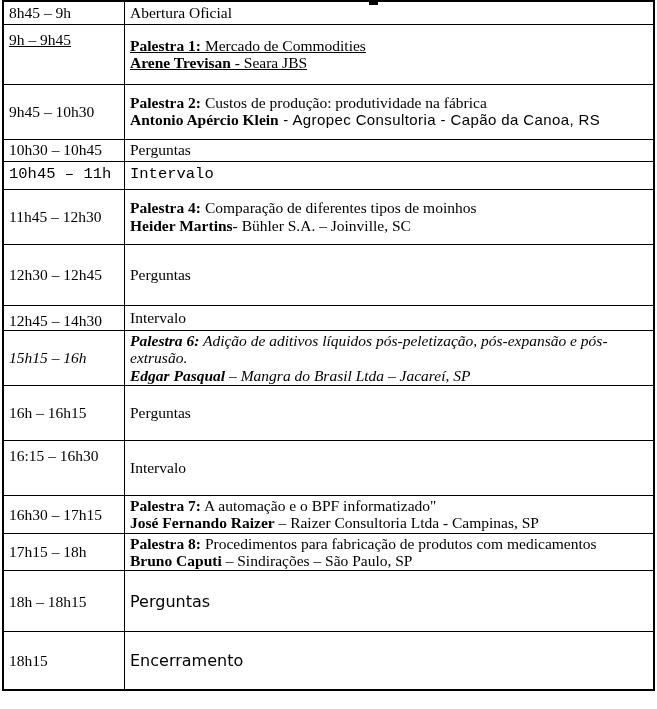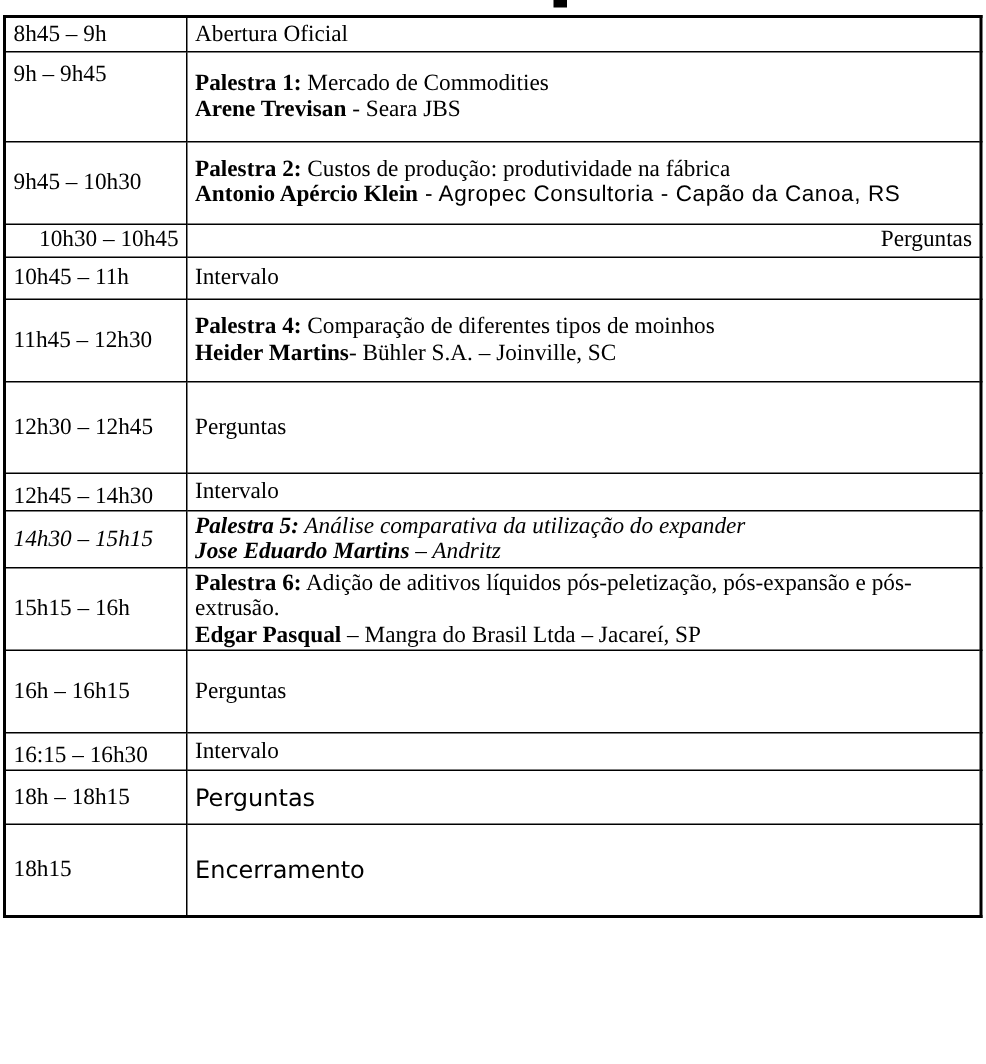--- a/index.html
+++ b/index.html
@@ -20,21 +20,21 @@
     position: absolute;
     left: 369px;
     top: 0;
     width: 9px;
     height: 5px;
     background: #000000;
   }
   table.schedule {
     position: absolute;
     left: 2px;
-    top: 10px;
+    top: 0;
     width: 653px;
     border-collapse: collapse;
     table-layout: fixed;
     border: 2px solid #000000;
   }
   td {
     border: 1px solid #000000;
     padding: 1px 5px 1px 5px;
     vertical-align: middle;
     font-size: 15.5px;
@@ -49,24 +49,24 @@
     font-family: "DejaVu Sans", sans-serif;
     font-size: 16px;
     line-height: 1.2;
   }
   .gothic {
     font-family: Liberation Sans, sans-serif;
     font-size: 15px;
     letter-spacing: 0.4px;
   }
   tr:nth-child(1)  { height: 23px; }
-  tr:nth-child(2)  { height: 60px; }
+  tr:nth-child(2)  { height: 60px; text-decoration: underline; }
   tr:nth-child(3)  { height: 55px; padding-left: 16px; }
-  tr:nth-child(4)  { height: 22px; text-align: right; }
-  tr:nth-child(5)  { height: 28px; }
+  tr:nth-child(4)  { height: 22px; }
+  tr:nth-child(5)  { height: 28px; font-family: Liberation Mono, monospace; }
   tr:nth-child(6)  { height: 55px; }
   tr:nth-child(7)  { height: 61px; margin-left: 34px; }
   tr:nth-child(8)  { height: 22px; }
   tr:nth-child(9)  { height: 38px; font-style: italic; }
   tr:nth-child(10) { height: 55px; }
   tr:nth-child(11) { height: 55px; }
   tr:nth-child(12) { height: 22px; }
   tr:nth-child(13) { height: 36px; }
   tr:nth-child(14) { height: 61px; }
   tr:nth-child(15) { height: 58px; }
@@ -115,42 +115,49 @@
     </tr>
     <tr>
       <td class="time">12h30 – 12h45</td>
       <td class="content">Perguntas</td>
     </tr>
     <tr>
       <td class="time va-top">12h45 – 14h30</td>
       <td class="content">Intervalo</td>
     </tr>
     <tr>
-      <td class="time">14h30 – 15h15</td>
-      <td class="content">
-        <div class="talk-line"><b>Palestra 5:</b><span> Análise comparativa da utilização do expander</span></div>
-        <div class="talk-line"><b>Jose Eduardo Martins</b><span> – Andritz</span></div>
-      </td>
-    </tr>
-    <tr>
       <td class="time">15h15 – 16h</td>
       <td class="content">
         <div class="talk-line"><b>Palestra 6:</b><span> Adição de aditivos líquidos pós-peletização, pós-expansão e pós-extrusão.</span></div>
         <div class="talk-line"><b>Edgar Pasqual</b><span> – Mangra do Brasil Ltda – Jacareí, SP</span></div>
       </td>
     </tr>
     <tr>
       <td class="time">16h – 16h15</td>
       <td class="content">Perguntas</td>
     </tr>
     <tr>
       <td class="time va-top">16:15 – 16h30</td>
       <td class="content">Intervalo</td>
     </tr>
     <tr>
+      <td class="time">16h30 – 17h15</td>
+      <td class="content">
+        <div class="talk-line"><b>Palestra 7:</b><span> A automação e o BPF informatizado"</span></div>
+        <div class="talk-line"><b>José Fernando Raizer</b><span> – Raizer Consultoria Ltda - Campinas, SP</span></div>
+      </td>
+    </tr>
+    <tr>
+      <td class="time">17h15 – 18h</td>
+      <td class="content">
+        <div class="talk-line"><b>Palestra 8:</b><span> Procedimentos para fabricação de produtos com medicamentos</span></div>
+        <div class="talk-line"><b>Bruno Caputi</b><span> – Sindirações – São Paulo, SP</span></div>
+      </td>
+    </tr>
+    <tr>
       <td class="time">18h – 18h15</td>
       <td class="content sans">Perguntas</td>
     </tr>
     <tr>
       <td class="time">18h15</td>
       <td class="content sans">Encerramento</td>
     </tr>
   </tbody>
 </table>
 

